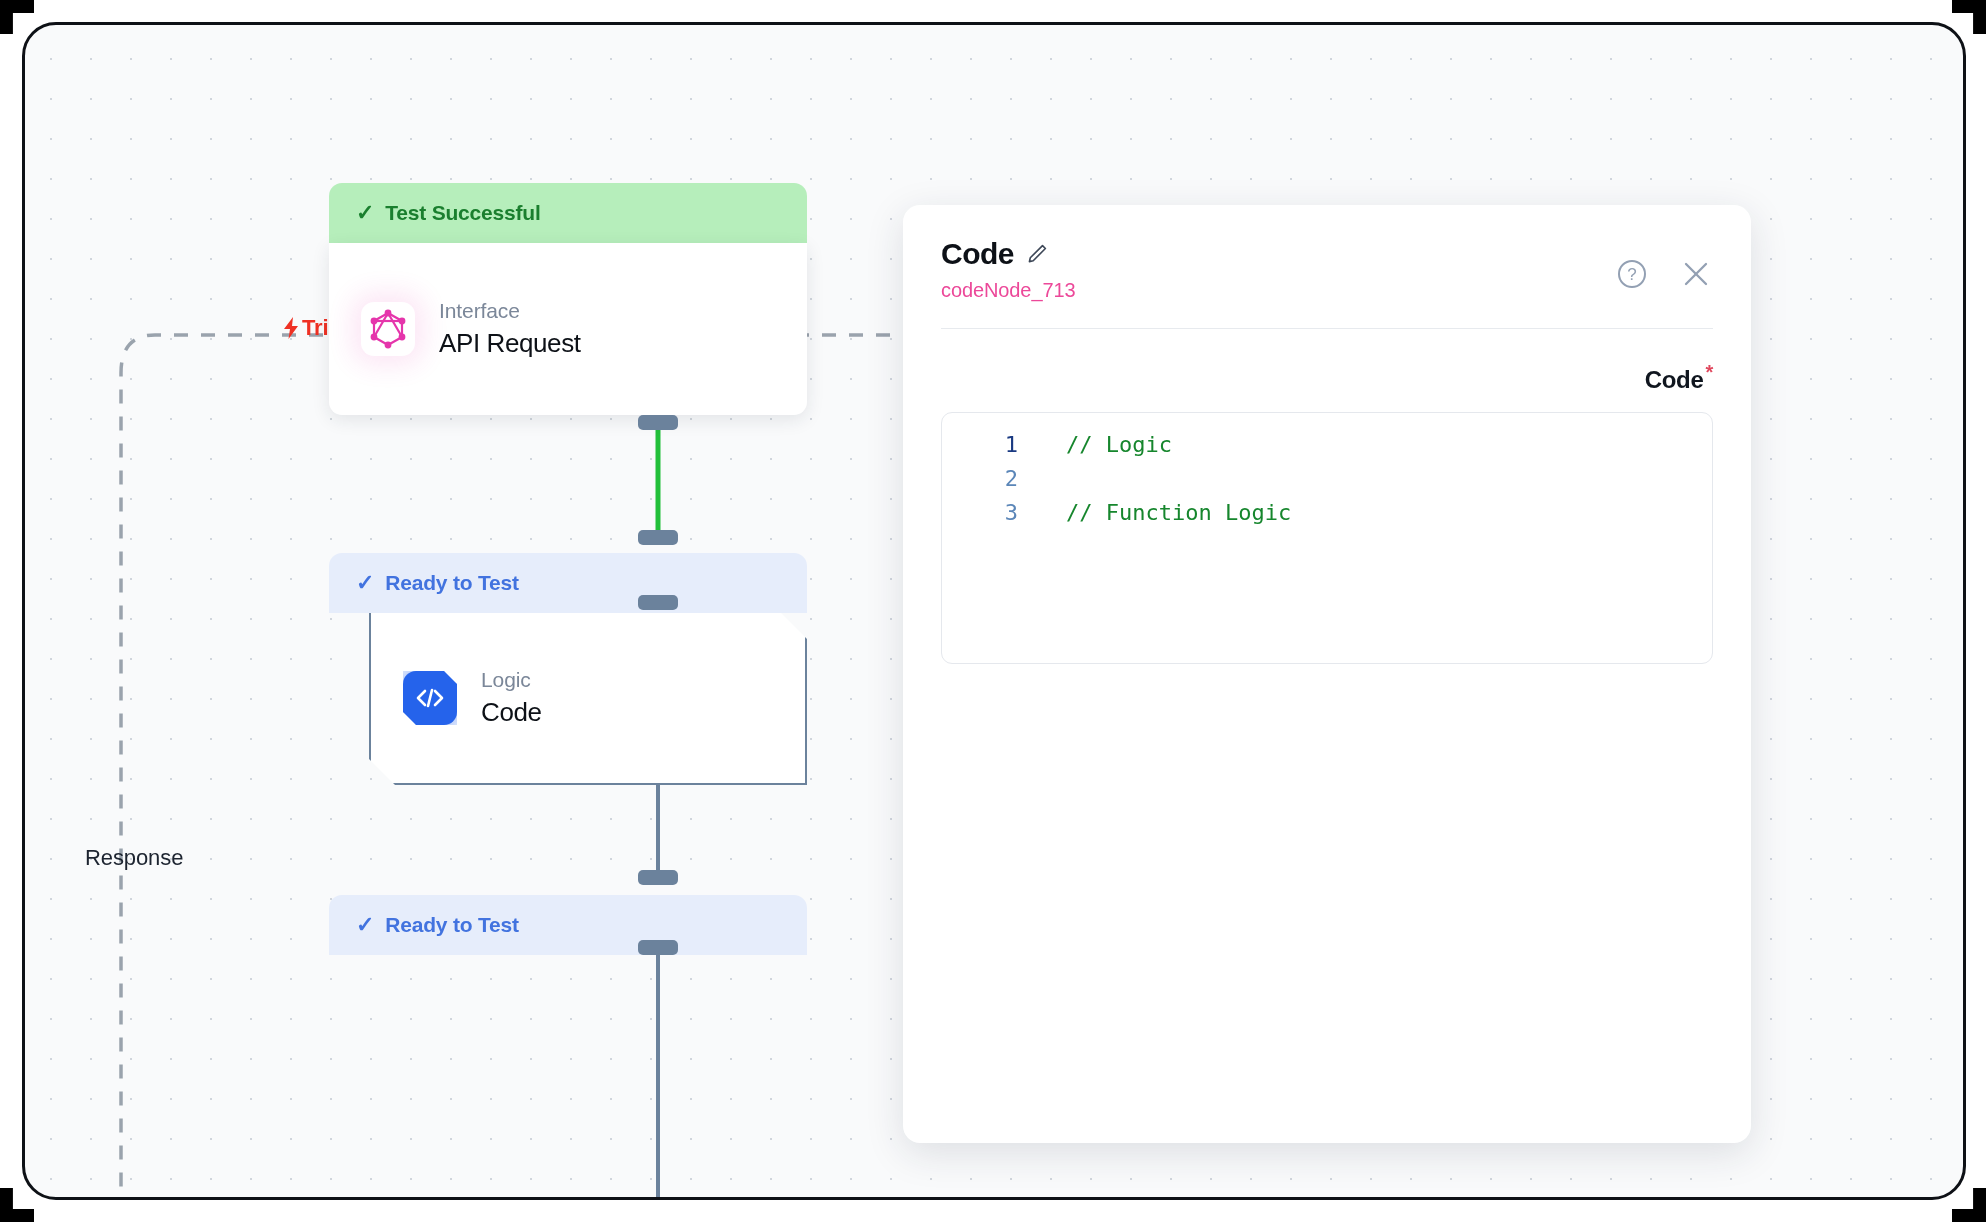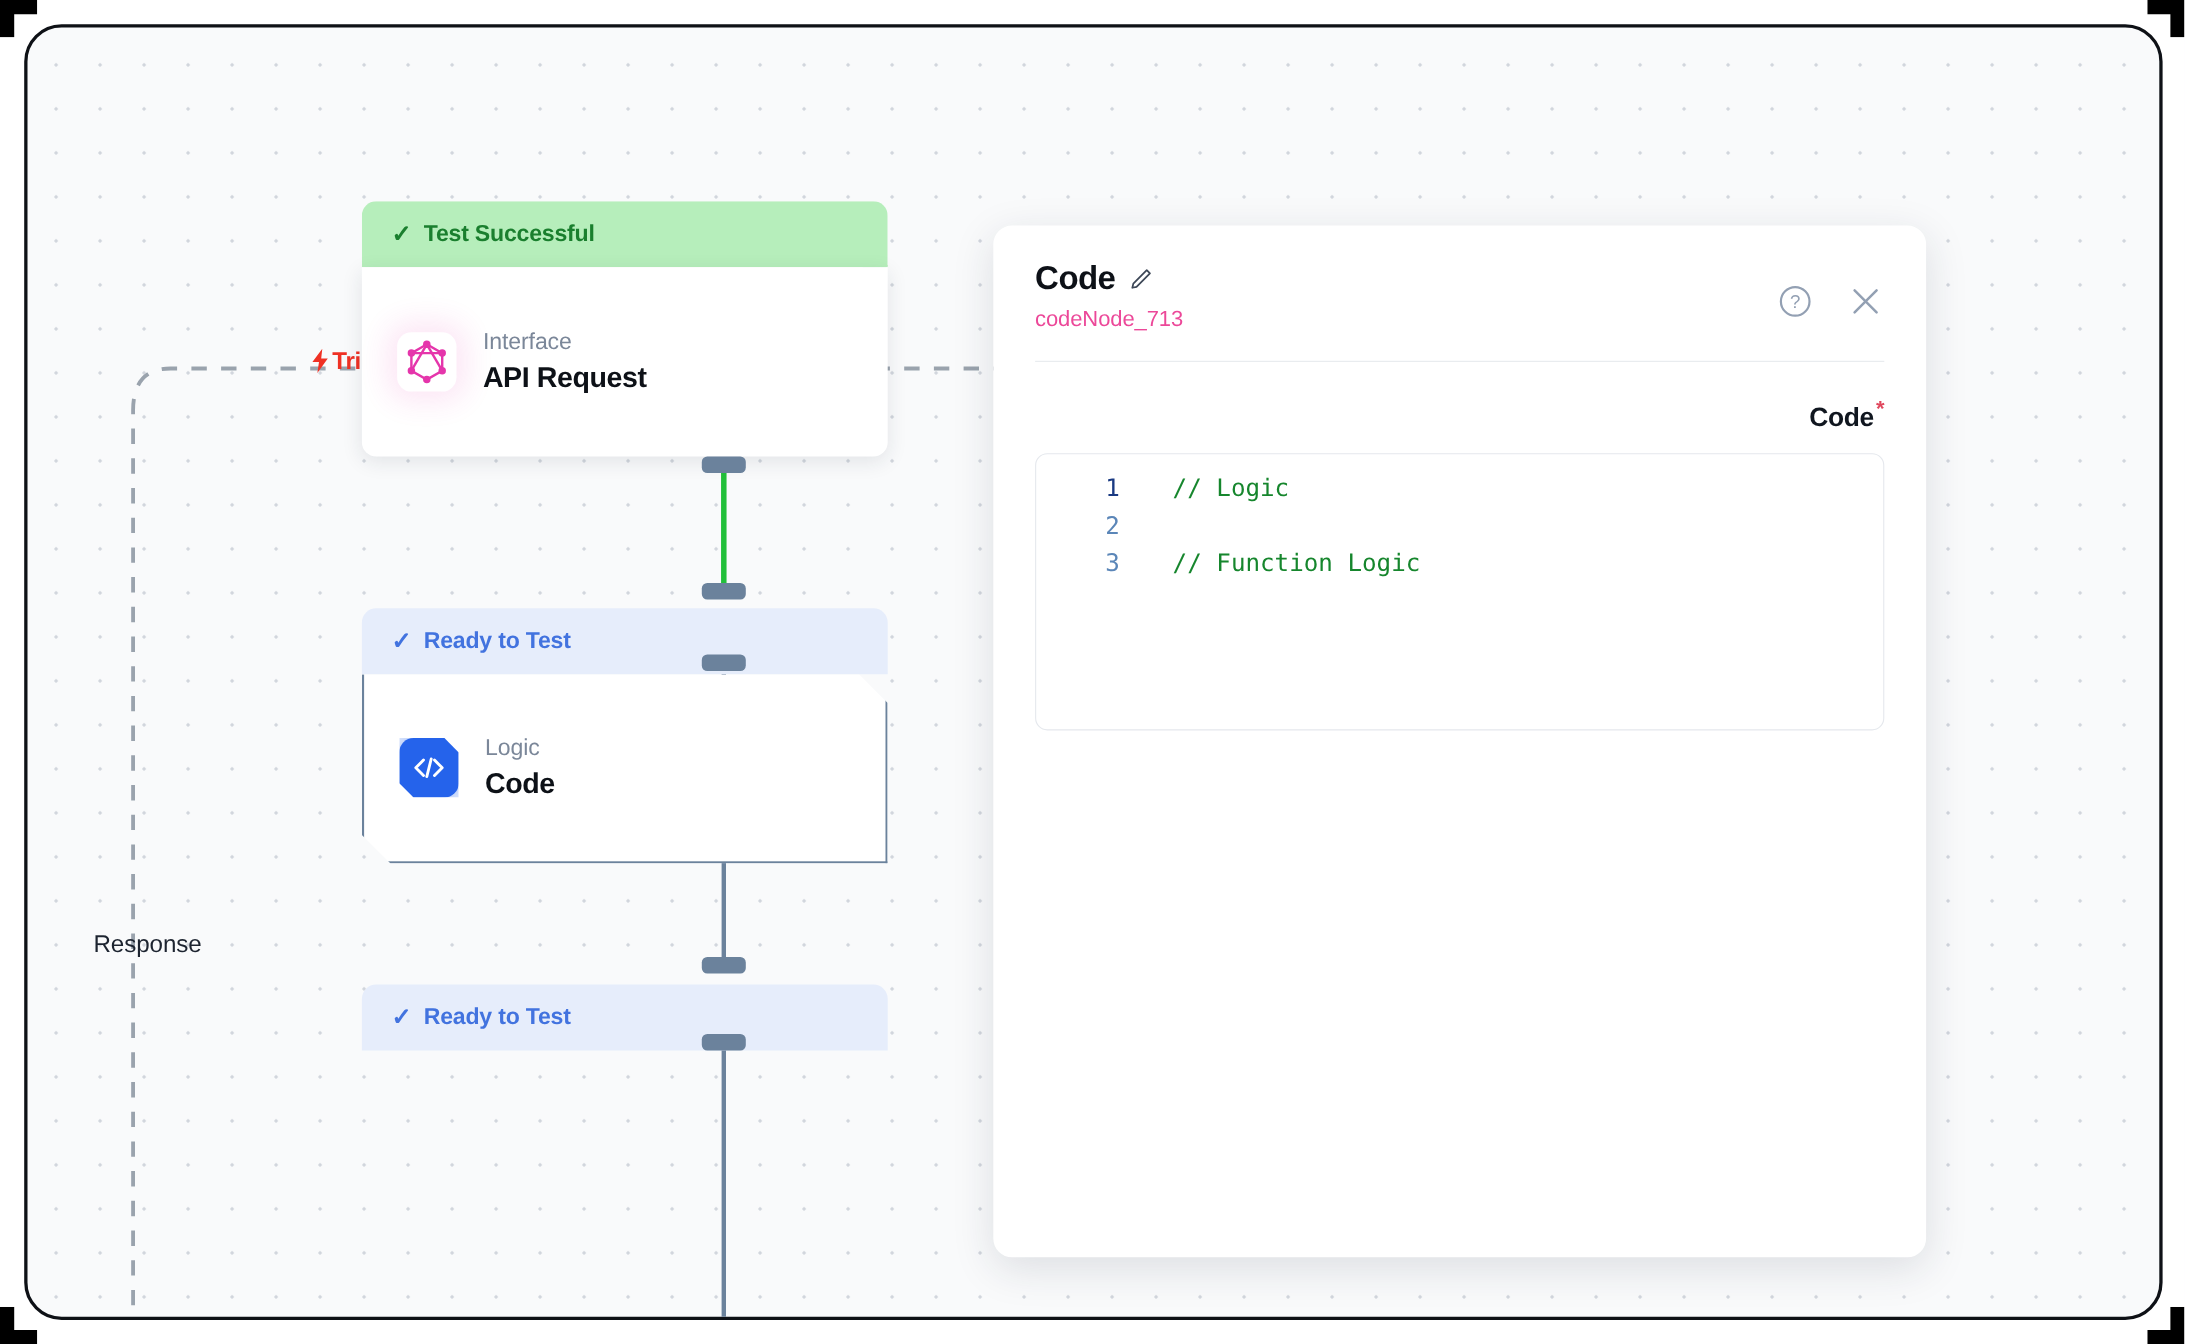--- a/index.html
+++ b/index.html
@@ -136,20 +136,21 @@
     padding-left: 32px;
     border-radius: 0 0 13px 13px;
     box-shadow: 0 5px 18px rgba(30,41,59,.10);
   }
   .node-card.selected {
     border: 2.5px solid #6b829c;
     border-top: none;
     border-radius: 0;
     clip-path: polygon(0 0, calc(100% - 26px) 0, 100% 26px, 100% 100%, 26px 100%, 0 calc(100% - 26px));
     box-shadow: none;
+    margin-left: 40px;
   }
   .node-card.beveled {
     clip-path: polygon(0 0, calc(100% - 26px) 0, 100% 26px, 100% 100%, 26px 100%, 0 calc(100% - 26px));
   }
 
   .node-icon {
     width: 54px;
     height: 54px;
     border-radius: 13px;
     display: flex;
@@ -162,21 +163,21 @@
   .node-icon.airred   { background: #ef3b3b; box-shadow: 0 0 26px 7px rgba(239,59,59,.45); clip-path: polygon(0 0, calc(100% - 13px) 0, 100% 13px, 100% 100%, 13px 100%, 0 calc(100% - 13px)); }
 
   .node-text { display: flex; flex-direction: column; gap: 5px; }
   .node-kind {
     font-size: 21px;
     color: #7b8799;
     letter-spacing: -0.1px;
   }
   .node-title {
     font-size: 26px;
-    font-weight: 700;
+    font-weight: 400;
     color: #0d1117;
     letter-spacing: -0.4px;
   }
 
   
   .panel {
     position: absolute;
     left: 878px;
     top: 180px;
     width: 848px;

